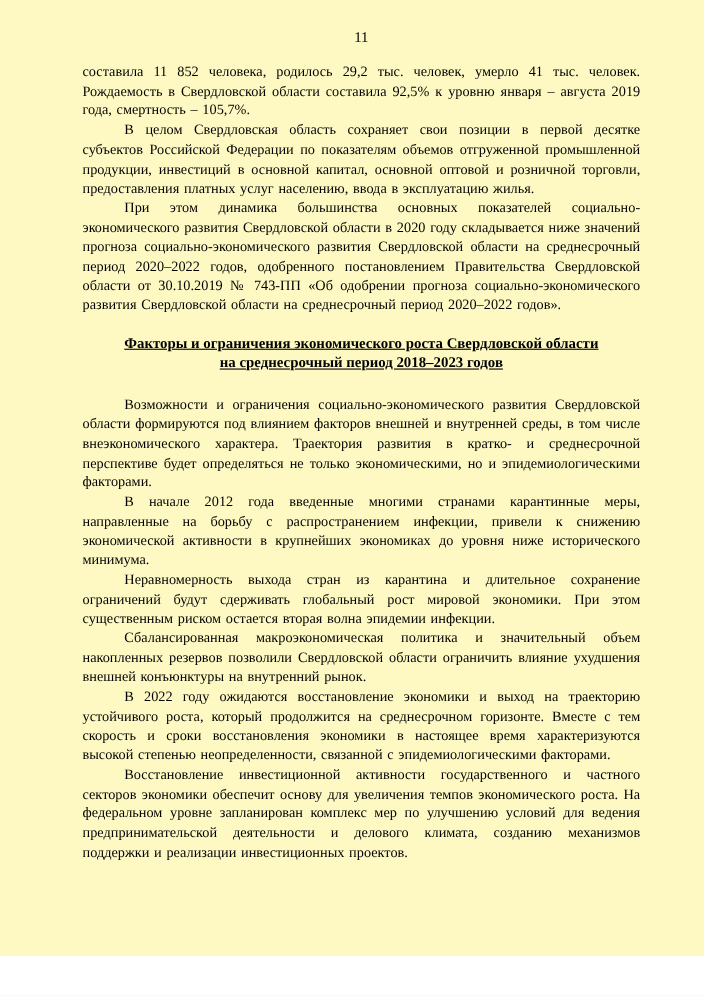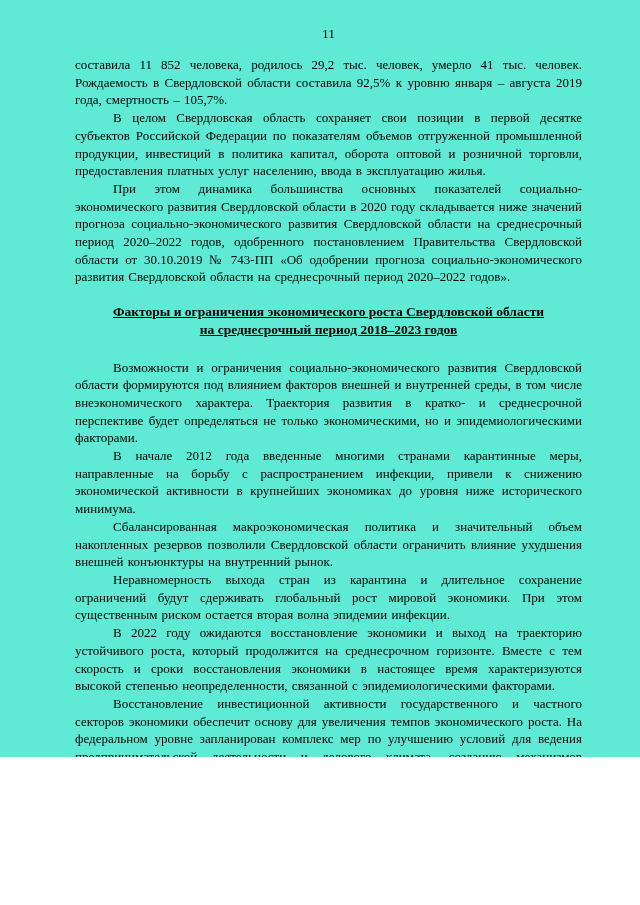--- a/index.html
+++ b/index.html
@@ -2,23 +2,23 @@
 <html><head>
 <meta charset="utf-8">
 <style>
   html, body {
     margin: 0;
     padding: 0;
     background: #ffffff;
   }
   .page {
     width: 640px;
-    height: 757px;
+    height: 869px;
     box-sizing: border-box;
-    background: #5eead4;
+    background: #fef9c3;
     color: #000000;
     font-family: "Liberation Serif", "DejaVu Serif", serif;
     padding: 26px 58px 0 75px;
     overflow: hidden;
   }
   .page-number {
     text-align: center;
     font-size: 13.5px;
     line-height: 16px;
     margin-bottom: 14px;
@@ -48,34 +48,34 @@
 </style>
 </head>
 <body>
 
 <div class="page">
 
   <div class="page-number">11</div>
 
   <p class="para continuation">составила 11 852 человека, родилось 29,2 тыс. человек, умерло 41 тыс. человек. Рождаемость в Свердловской области составила 92,5% к уровню января – августа 2019 года, смертность – 105,7%.</p>
 
-  <p class="para">В целом Свердловская область сохраняет свои позиции в первой десятке субъектов Российской Федерации по показателям объемов отгруженной промышленной продукции, инвестиций в политика капитал, оборота оптовой и розничной торговли, предоставления платных услуг населению, ввода в эксплуатацию жилья.</p>
+  <p class="para">В целом Свердловская область сохраняет свои позиции в первой десятке субъектов Российской Федерации по показателям объемов отгруженной промышленной продукции, инвестиций в основной капитал, основной оптовой и розничной торговли, предоставления платных услуг населению, ввода в эксплуатацию жилья.</p>
 
   <p class="para">При этом динамика большинства основных показателей социально-экономического развития Свердловской области в 2020 году складывается ниже значений прогноза социально-экономического развития Свердловской области на среднесрочный период 2020–2022 годов, одобренного постановлением Правительства Свердловской области от 30.10.2019 № 743-ПП «Об одобрении прогноза социально-экономического развития Свердловской области на среднесрочный период 2020–2022 годов».</p>
 
   <div class="section-heading">
     <div>Факторы и ограничения экономического роста Свердловской области</div>
     <div>на среднесрочный период 2018–2023 годов</div>
   </div>
 
   <p class="para">Возможности и ограничения социально-экономического развития Свердловской области формируются под влиянием факторов внешней и внутренней среды, в том числе внеэкономического характера. Траектория развития в кратко- и среднесрочной перспективе будет определяться не только экономическими, но и эпидемиологическими факторами.</p>
 
   <p class="para">В начале 2012 года введенные многими странами карантинные меры, направленные на борьбу с распространением инфекции, привели к снижению экономической активности в крупнейших экономиках до уровня ниже исторического минимума.</p>
 
+  <p class="para">Неравномерность выхода стран из карантина и длительное сохранение ограничений будут сдерживать глобальный рост мировой экономики. При этом существенным риском остается вторая волна эпидемии инфекции.</p>
+
   <p class="para">Сбалансированная макроэкономическая политика и значительный объем накопленных резервов позволили Свердловской области ограничить влияние ухудшения внешней конъюнктуры на внутренний рынок.</p>
-
-  <p class="para">Неравномерность выхода стран из карантина и длительное сохранение ограничений будут сдерживать глобальный рост мировой экономики. При этом существенным риском остается вторая волна эпидемии инфекции.</p>
 
   <p class="para">В 2022 году ожидаются восстановление экономики и выход на траекторию устойчивого роста, который продолжится на среднесрочном горизонте. Вместе с тем скорость и сроки восстановления экономики в настоящее время характеризуются высокой степенью неопределенности, связанной с эпидемиологическими факторами.</p>
 
   <p class="para">Восстановление инвестиционной активности государственного и частного секторов экономики обеспечит основу для увеличения темпов экономического роста. На федеральном уровне запланирован комплекс мер по улучшению условий для ведения предпринимательской деятельности и делового климата, созданию механизмов поддержки и реализации инвестиционных проектов.</p>
 
 </div>
 
 </body></html>

